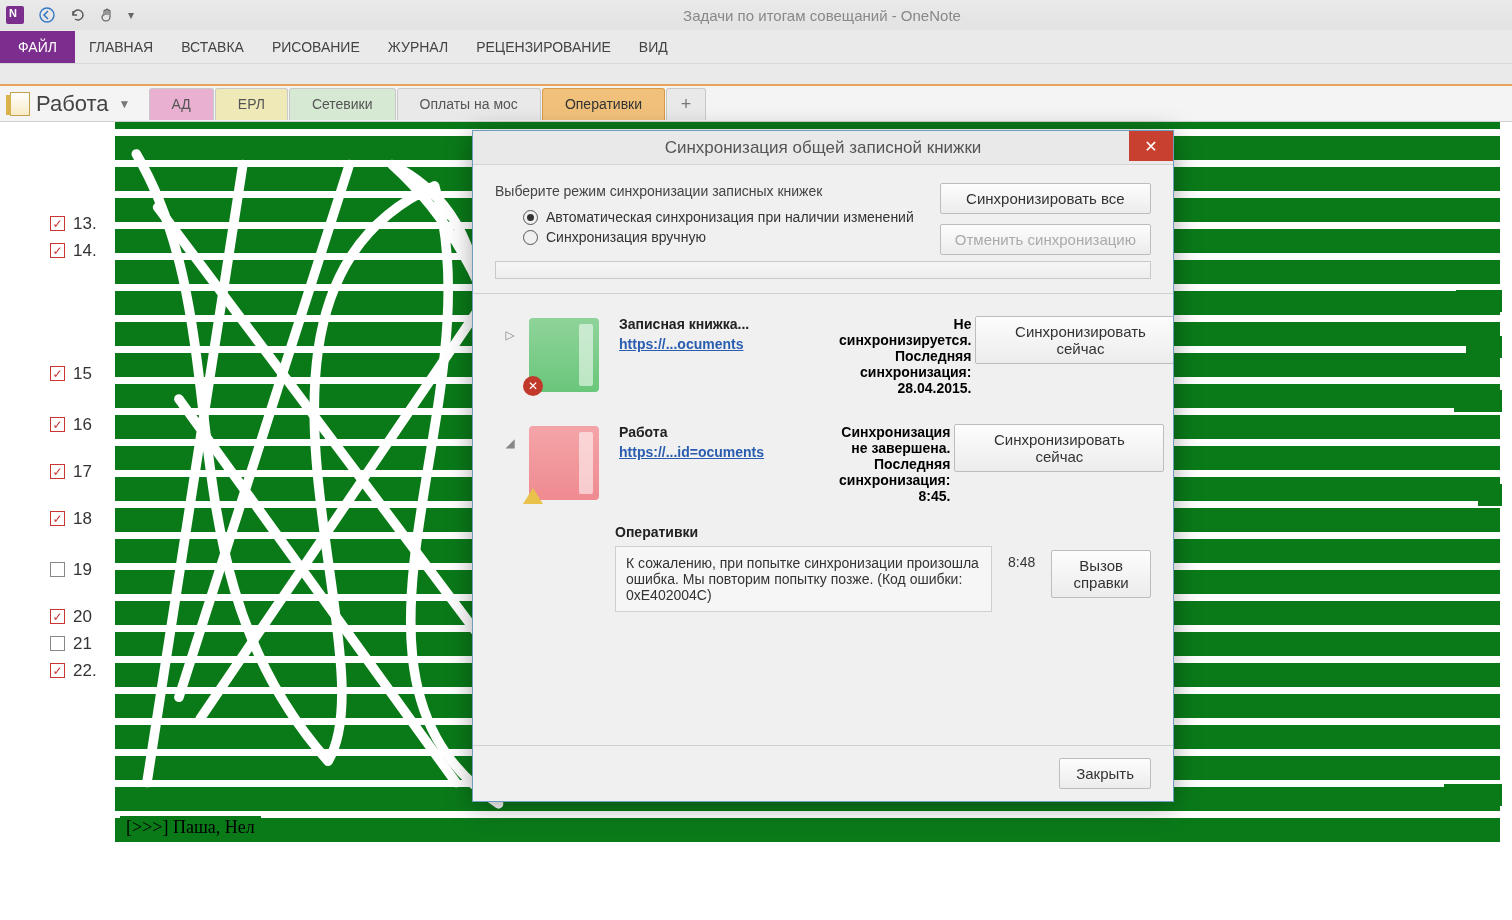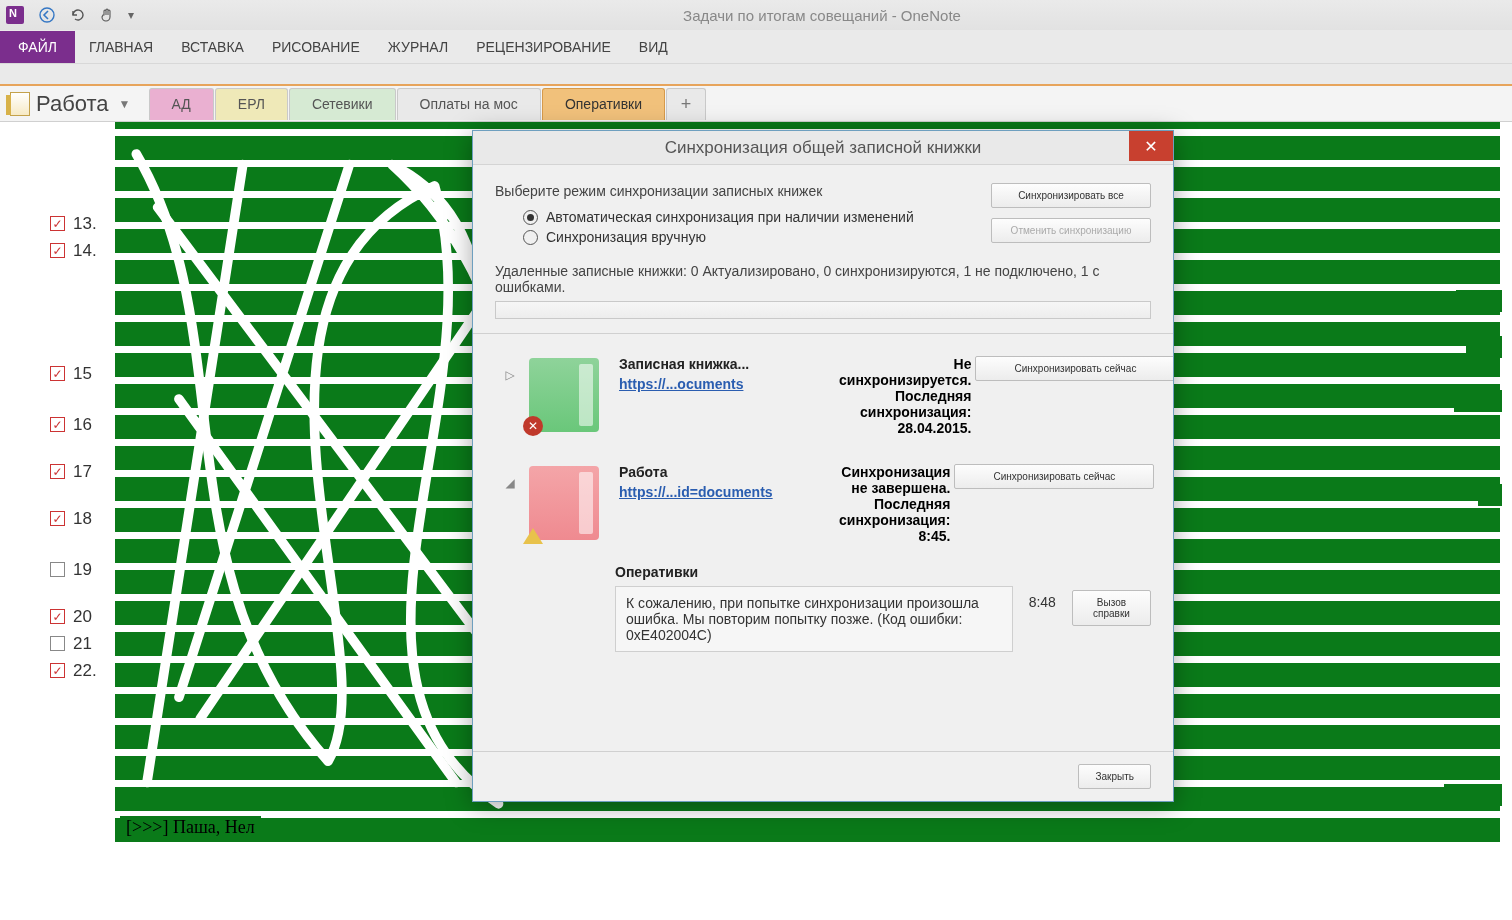--- a/index.html
+++ b/index.html
@@ -56,21 +56,21 @@
 .dialog .dlg-close { position:absolute; right:0; top:0; width:44px; height:30px; background:#c8402f; color:#fff; display:flex; align-items:center; justify-content:center; font-size:16px; }
 .dialog .dlg-body { flex:1; padding:18px 22px 10px 22px; display:flex; flex-direction:column; overflow:hidden; }
 
 .mode-row { display:flex; align-items:flex-start; justify-content:space-between; }
 .mode-left { font-size:14px; color:#444; }
 .mode-left .caption { margin-bottom:10px; }
 .radio-line { display:flex; align-items:center; gap:8px; margin:4px 12px 4px 28px; font-size:14px; color:#333; }
 .radio { width:15px; height:15px; border:1px solid #555; border-radius:50%; display:flex; align-items:center; justify-content:center; }
 .radio.sel::after{ content:""; width:7px; height:7px; border-radius:50%; background:#333; }
 
-.dlg-btn { background:linear-gradient(#fdfdfd,#ececec); border:1px solid #bdbdbd; padding:6px 14px; font-size:10px; color:#333; border-radius:2px; cursor:pointer; min-width:160px; text-align:center; }
+.dlg-btn { background:linear-gradient(#fdfdfd,#ececec); border:1px solid #bdbdbd; padding:6px 14px; font-size:15px; color:#333; border-radius:2px; cursor:pointer; min-width:160px; text-align:center; }
 .dlg-btn.dis { color:#aaa; }
 .dlg-btn.small{ min-width:auto; padding:6px 16px; }
 
 .remote-line { font-size:14px; color:#444; margin-top:14px; }
 .progress { height:18px; border:1px solid #c9c9c9; background:linear-gradient(#f6f6f6,#ededed); margin-top:6px; }
 
 .dlg-sep { height:1px; background:#d0d0d0; margin:14px -22px 0; }
 
 .nb-list { padding-top:12px; font-size:14px; }
 .nb-item { display:grid; grid-template-columns:30px 86px 1fr 210px; align-items:flex-start; column-gap:4px; padding:10px 0 18px 0; }
@@ -236,21 +236,20 @@
           <span class="radio"></span>
           <span>Синхронизация вручную</span>
         </div>
       </div>
       <div style="display:flex; flex-direction:column; gap:10px;">
         <button class="dlg-btn">Синхронизировать все</button>
         <button class="dlg-btn dis">Отменить синхронизацию</button>
       </div>
     </div>
 
-    <div class="remote-line">Удаленные записные книжки: 0 Актуализировано, 0 синхронизируются, 1 не подключено, 1 с ошибками.</div>
     <div class="progress"></div>
 
     <div class="dlg-sep"></div>
 
     <div class="nb-list">
 
       <div class="nb-item">
         <div class="tree-tgl">▷</div>
         <div class="thumb green">
           <div class="err">✕</div>
@@ -269,21 +268,21 @@
       </div>
 
       <div class="nb-item">
         <div class="tree-tgl">◢</div>
         <div class="thumb pink">
           <div class="warn"></div>
         </div>
         <div class="info">
           <div class="left-col">
             <div class="name">Работа</div>
-            <a class="link">https://...id=documents</a>
+            <a class="link">https://...id=ocuments</a>
           </div>
           <div class="right-col">
             <div>Синхронизация не завершена.</div>
             <div>Последняя синхронизация: 8:45.</div>
           </div>
         </div>
         <div><button class="dlg-btn" style="min-width:200px">Синхронизировать сейчас</button></div>
       </div>
 
       <div class="sub-block">

